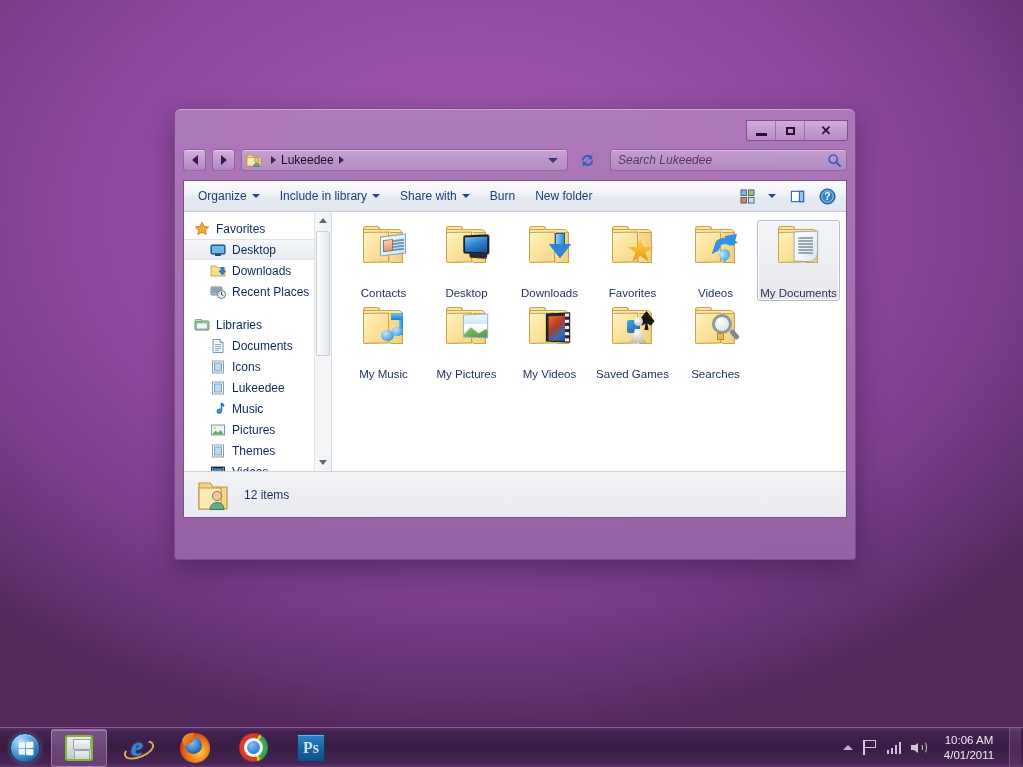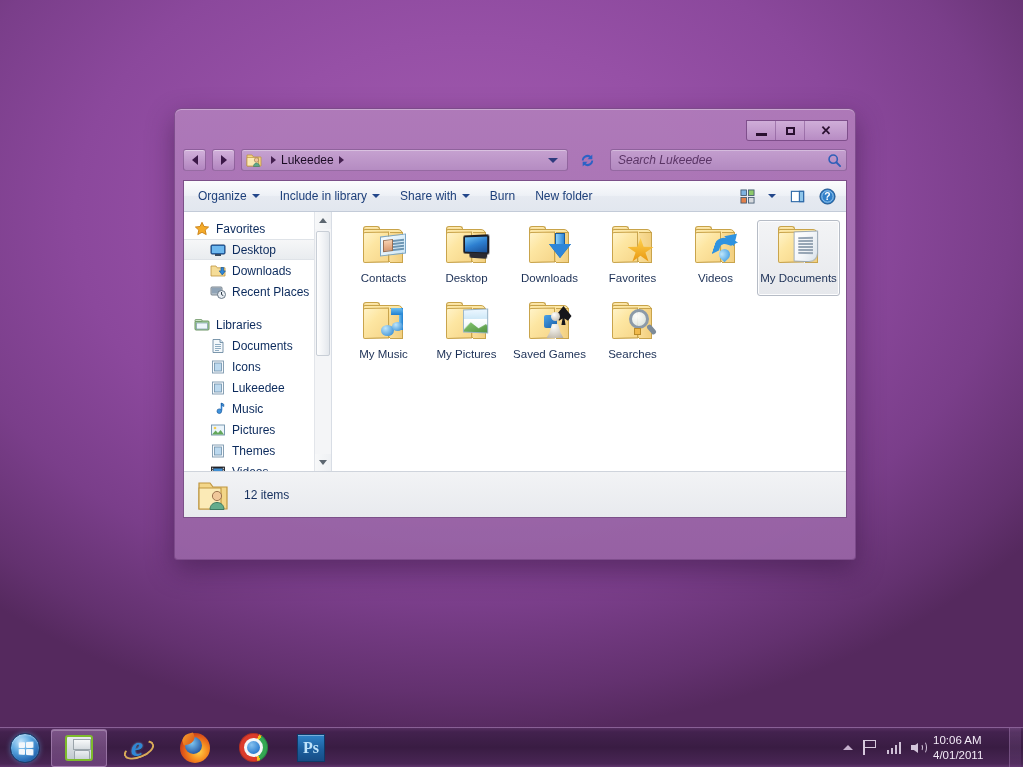--- a/index.html
+++ b/index.html
@@ -221,21 +221,21 @@
     border: 1px solid transparent; border-radius: 3px;
     cursor: default;
   }
   .file-item.selected {
     background: linear-gradient(to bottom, #f3f4f6, #e6e8ec);
     border: 1px solid #b6bcc6;
     box-shadow: inset 0 0 0 1px #fdfdfe;
   }
   .file-label {
     font-size: 11.5px; color: #1b2f55; text-align: center;
-    line-height: 14px; margin-top: 4px; max-width: 79px;
+    line-height: 14px; margin-top: 19px; max-width: 79px;
     font-family: "Liberation Sans", sans-serif;
   }
   .icon-wrap { width: 48px; height: 42px; position: relative; }
 
   
   .folder { position: absolute; left: 3px; top: 4px; width: 42px; height: 34px; }
   .folder .back {
     position: absolute; left: 0; top: 0; width: 40px; height: 33px;
     background: linear-gradient(to bottom, #fde8a8 0%, #f6d98c 45%, #eecb76 100%);
     border: 1px solid #c9a martian; border-radius: 2px 5px 2px 2px;
@@ -455,21 +455,21 @@
   .tray-bars i:nth-child(1){height:4px;} .tray-bars i:nth-child(2){height:6.5px;}
   .tray-bars i:nth-child(3){height:9px;} .tray-bars i:nth-child(4){height:12px;}
   .tray-vol { width: 17px; height: 15px; position: relative; }
   .tray-vol .spk { position:absolute; left:0; top:3px; width:0;height:0;
     border-top:5px solid transparent;border-bottom:5px solid transparent;border-right:7px solid #d3c4da; }
   .tray-vol .box { position:absolute; left:0; top:5px; width:4px;height:5px; background:#d3c4da; }
   .tray-vol .w1, .tray-vol .w2 { position:absolute; border:1.5px solid #d3c4da; border-color:transparent #d3c4da transparent transparent; border-radius:50%; }
   .tray-vol .w1 { left:7px; top:4px; width:5px; height:7px; }
   .tray-vol .w2 { left:9px; top:1px; width:7px; height:13px; }
   #clock {
-    width: 72px; color: #f2eaf6; font-size: 11.5px; line-height: 15px;
+    width: 72px; text-align: center; color: #f2eaf6; font-size: 11.5px; line-height: 15px;
     cursor: default;
   }
   #show-desktop {
     width: 12px; height: 40px; margin-left: 4px;
     border-left: 1px solid rgba(180,140,196,0.35);
     background: linear-gradient(to bottom, rgba(150,110,166,0.25), rgba(110,70,128,0.25));
     cursor: default;
   }
 </style>
 </head>
@@ -838,20 +838,32 @@
                   <div class="tab"></div>
                   <div class="back"></div>
                 <div class="ov ov-pic"></div>
                 <div class="front"></div>
                   <div class="flap"></div>
                 </div>
             </div>
             <div class="file-label">My Pictures</div>
           </div>
 
+          <div class="file-item">
+            <div class="icon-wrap">
+              <div class="folder open">
+                  <div class="tab"></div>
+                  <div class="back"></div>
+                <div class="ov ov-film"></div>
+                <div class="front"></div>
+                  <div class="flap"></div>
+                </div>
+            </div>
+            <div class="file-label">My Videos</div>
+          </div>
 
           <div class="file-item">
             <div class="icon-wrap">
               <div class="folder open">
                   <div class="tab"></div>
                   <div class="back"></div>
                 <div class="ov ov-games">
                     <div class="spade"></div>
                     <div class="puzzle"></div>
                     <div class="pawn-h"></div>

